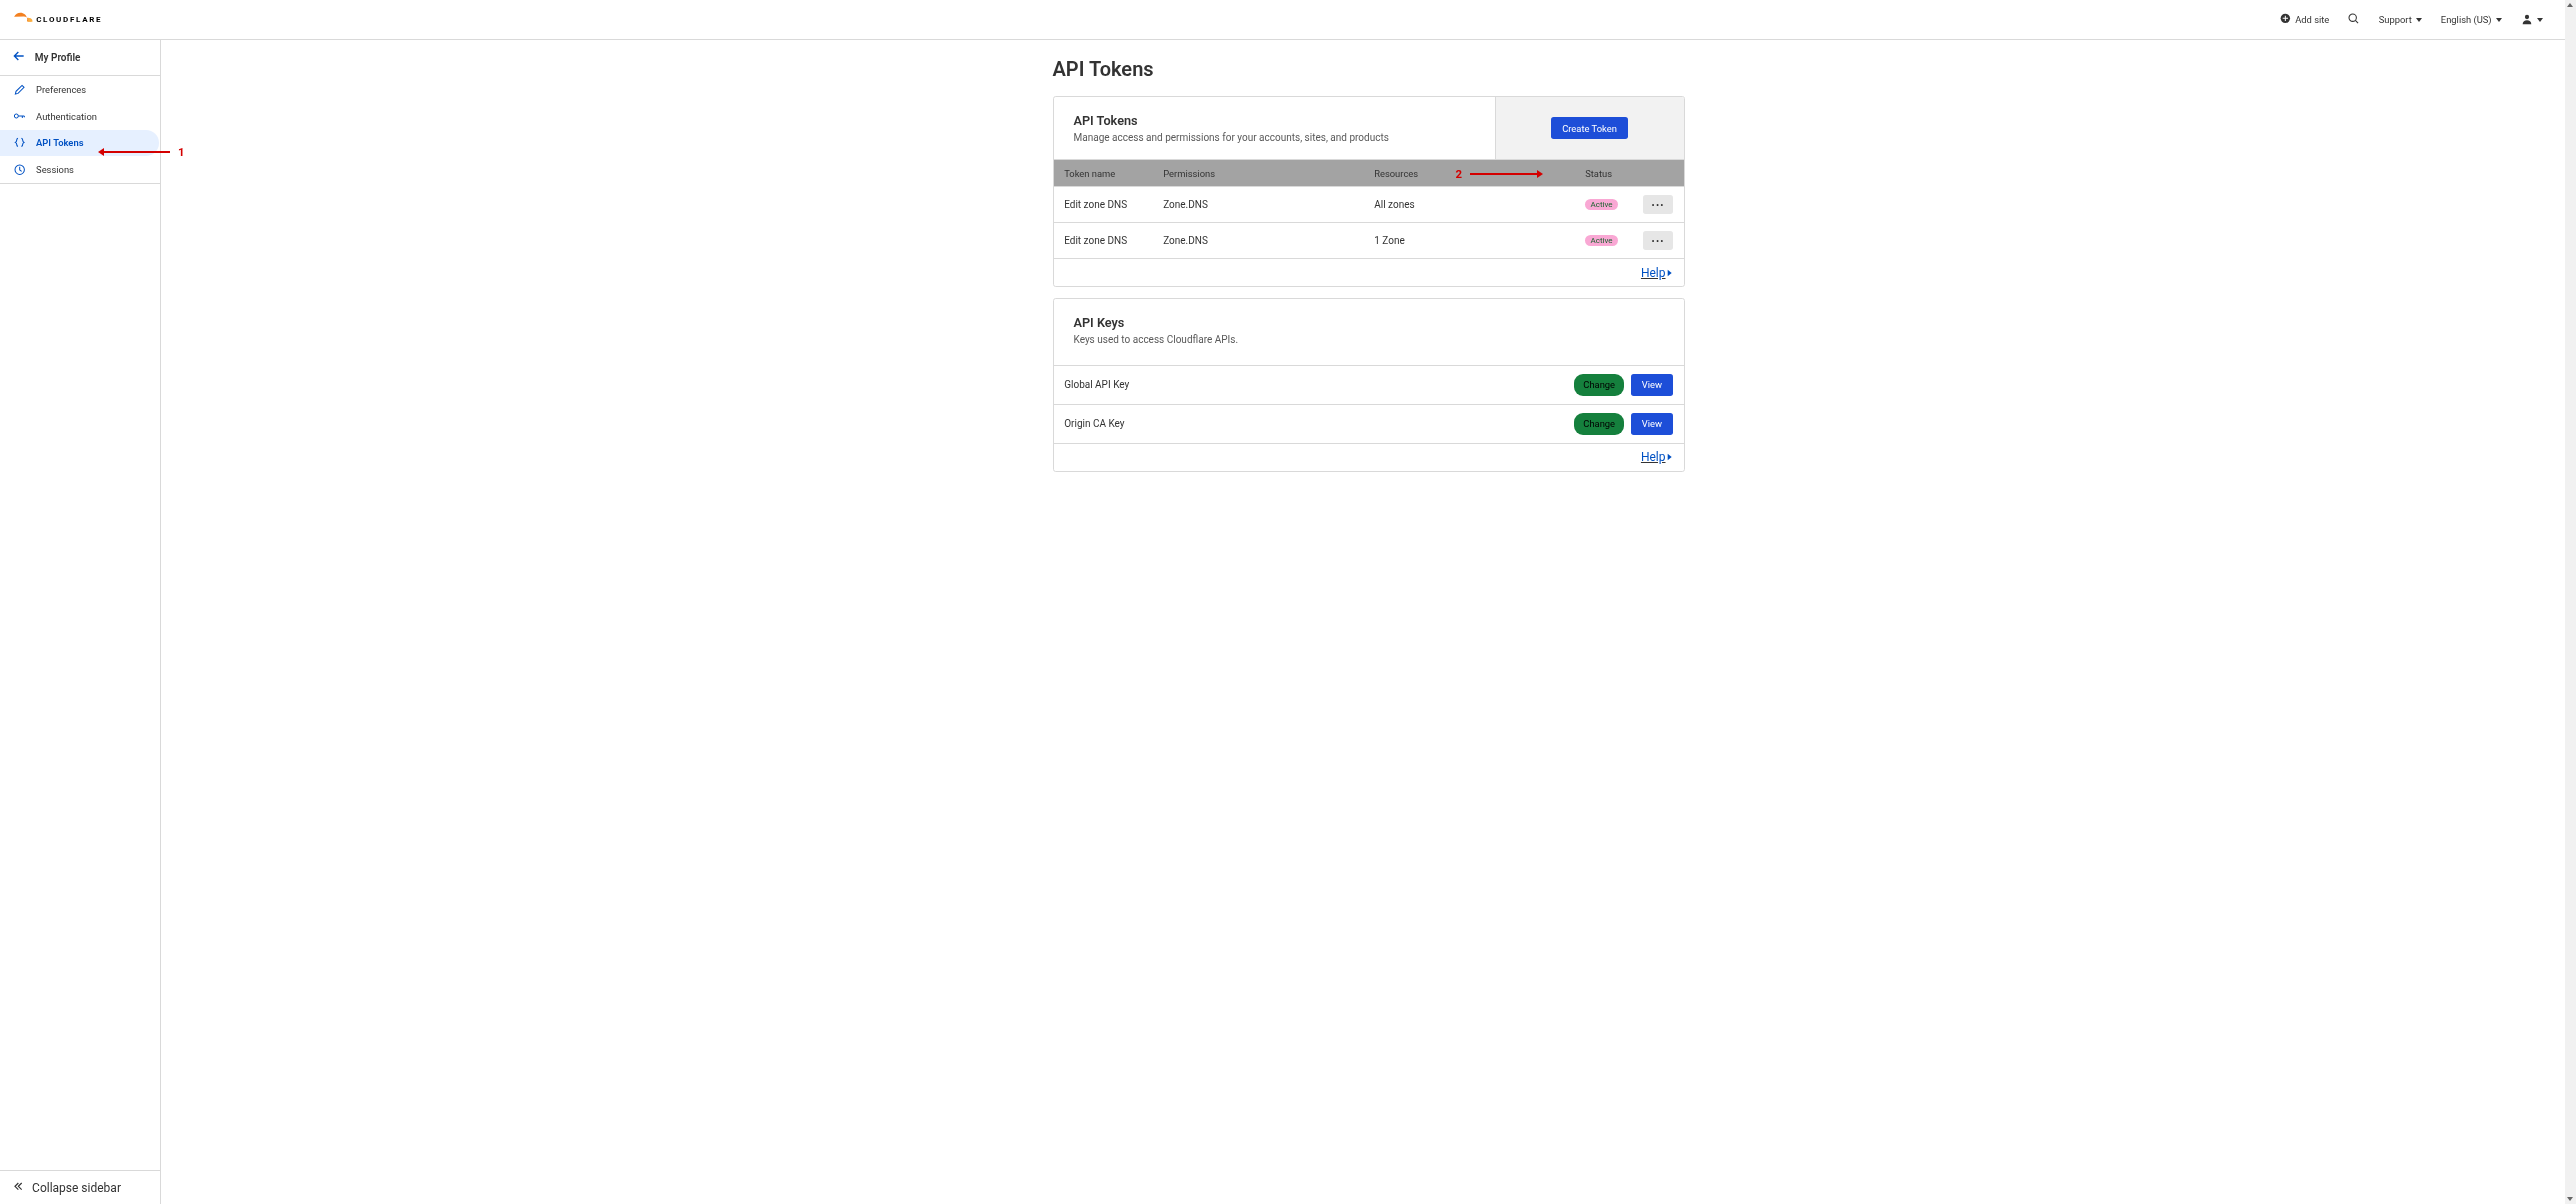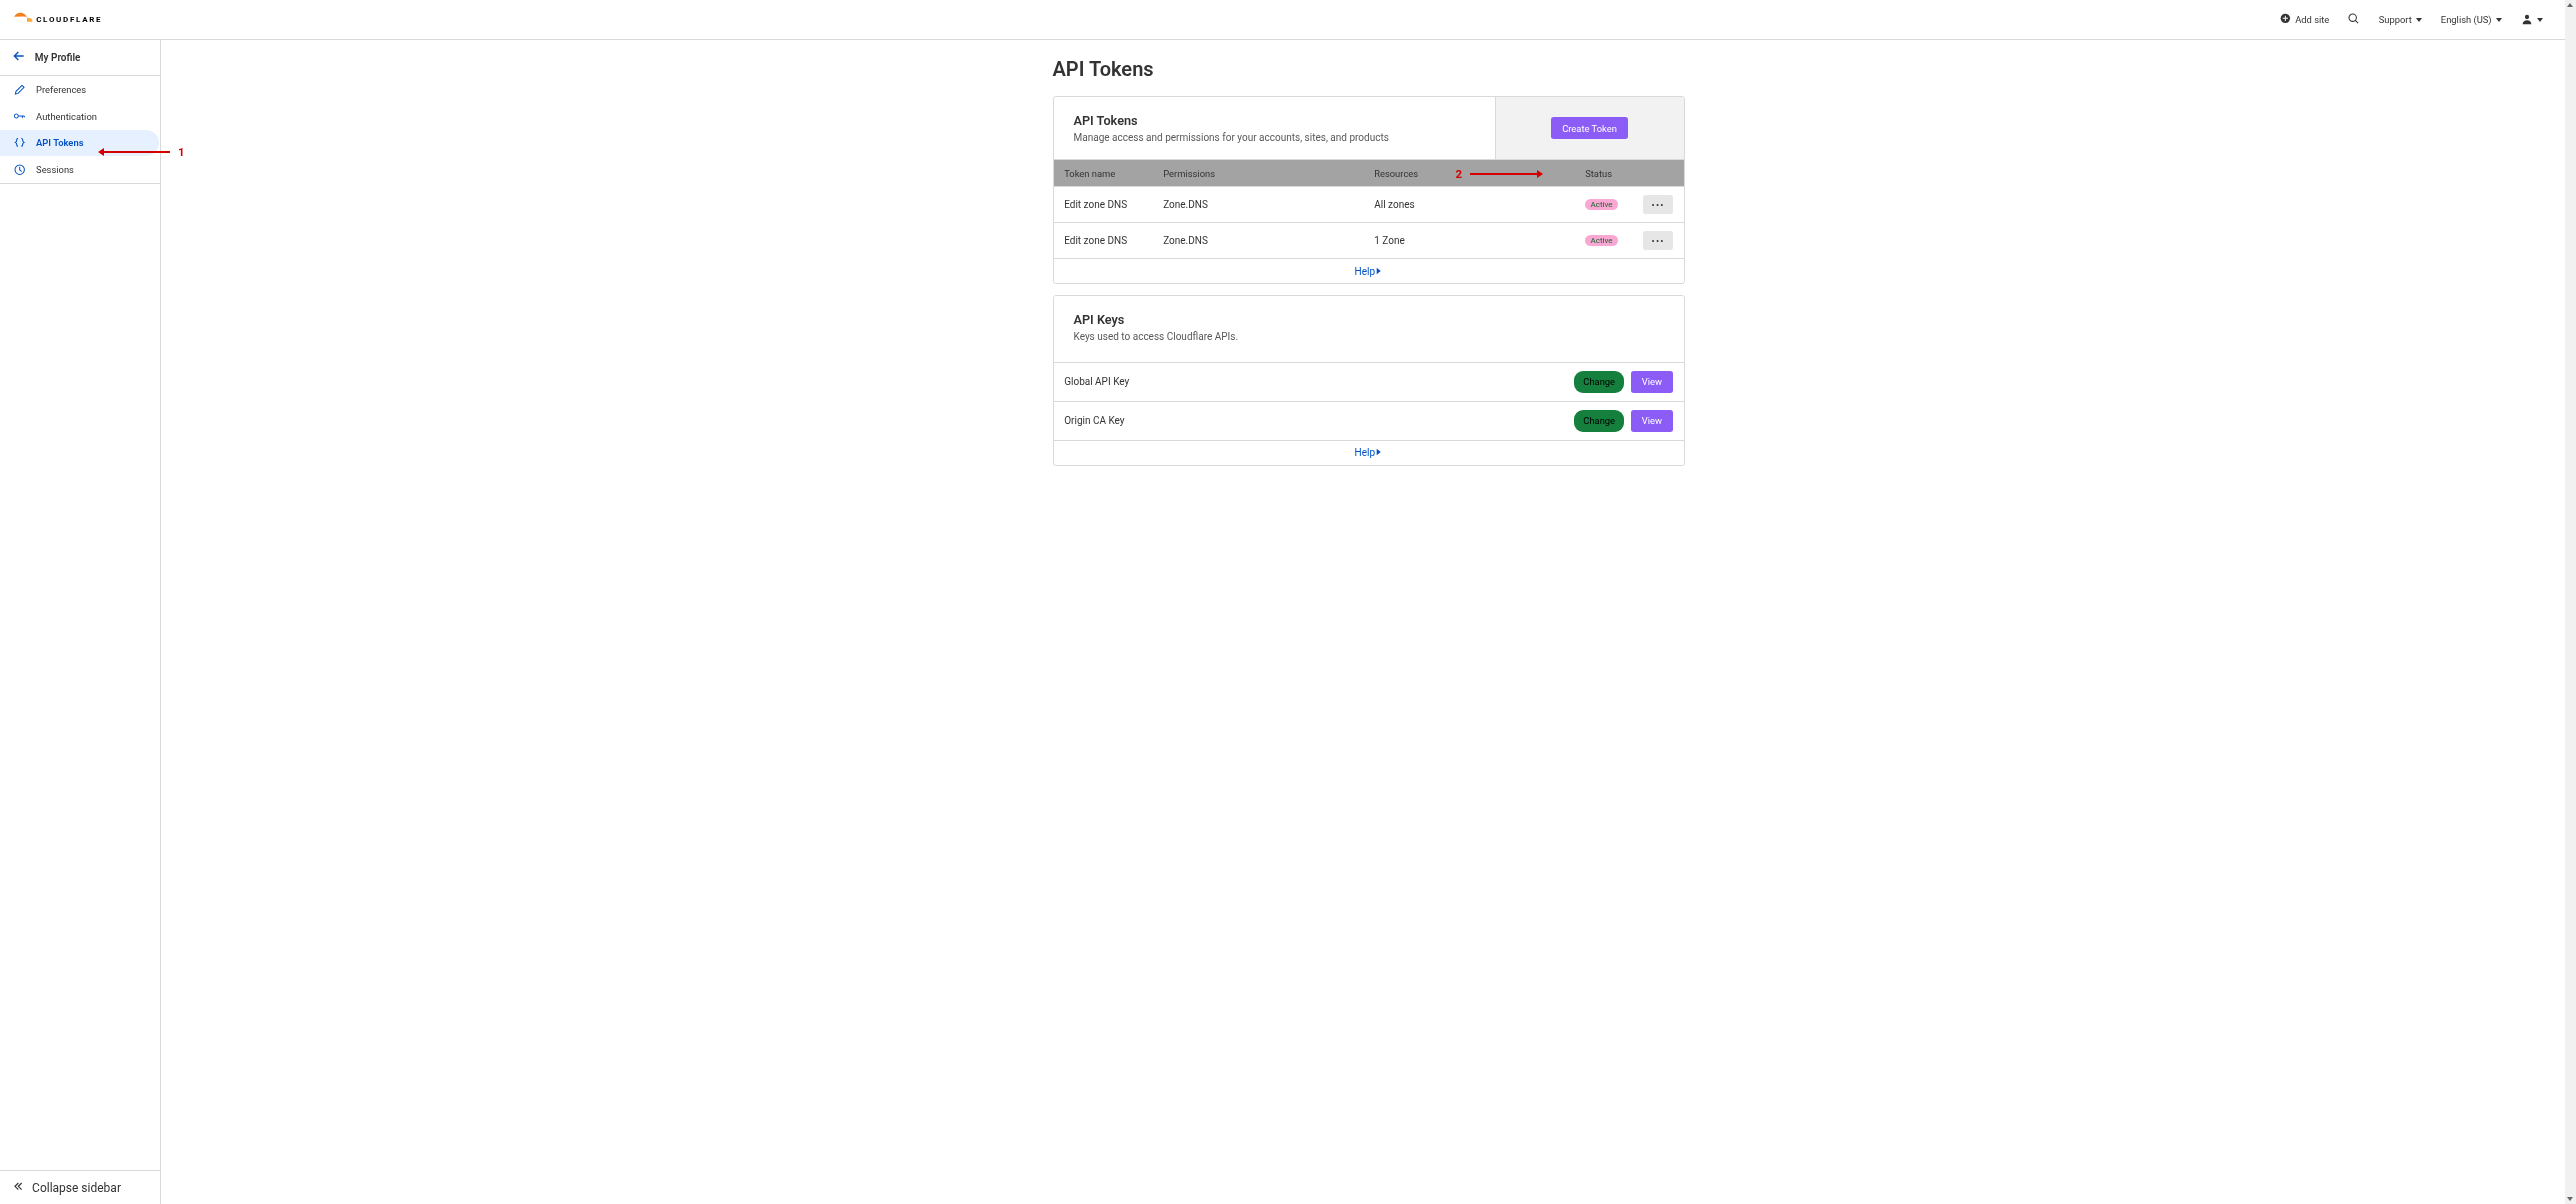--- a/index.html
+++ b/index.html
@@ -159,21 +159,21 @@
 }
 .card-action {
   background: #f2f2f2;
   border-left: 0.7px solid #d9d9d9;
   width: 189px;
   display: flex;
   align-items: center;
   justify-content: center;
 }
 .btn-primary {
-  background: #8b5cf6;
+  background: #1d4ed8;
   color: #fff;
   border: none;
   padding: 5.4px 10.7px;
   border-radius: 2.7px;
   font-size: 9.4px;
   cursor: pointer;
 }
 .table-head {
   display: flex;
   background: #a3a3a3;
@@ -208,23 +208,24 @@
   border: none;
   border-radius: 2.7px;
   padding: 4px 8px;
   cursor: pointer;
   font-size: 9.4px;
   letter-spacing: 1.3px;
   color: #333;
 }
 .card-footer {
   display: flex;
-  justify-content: center;
+  justify-content: flex-end;
   padding: 6.7px 10.7px;
-  font-size: 10px;
+  font-size: 12px;
+  text-decoration: underline;
 }
 .help-link {
   color: #0051c3;
   cursor: pointer;
   display: inline-flex;
   align-items: center;
   gap: 1.3px;
 }
 .key-row {
   display: flex;

